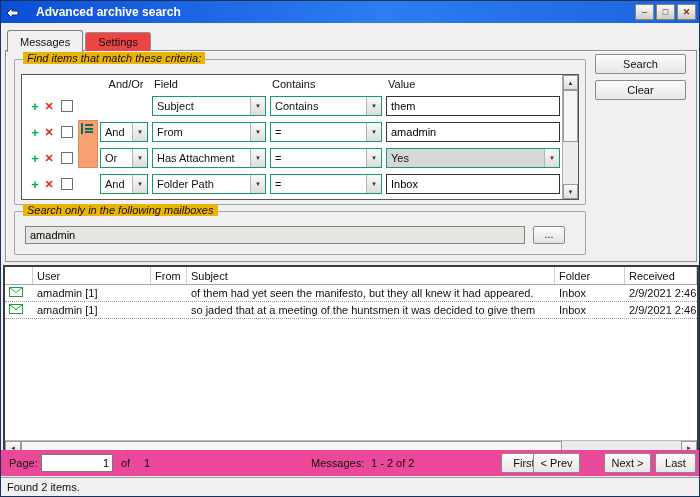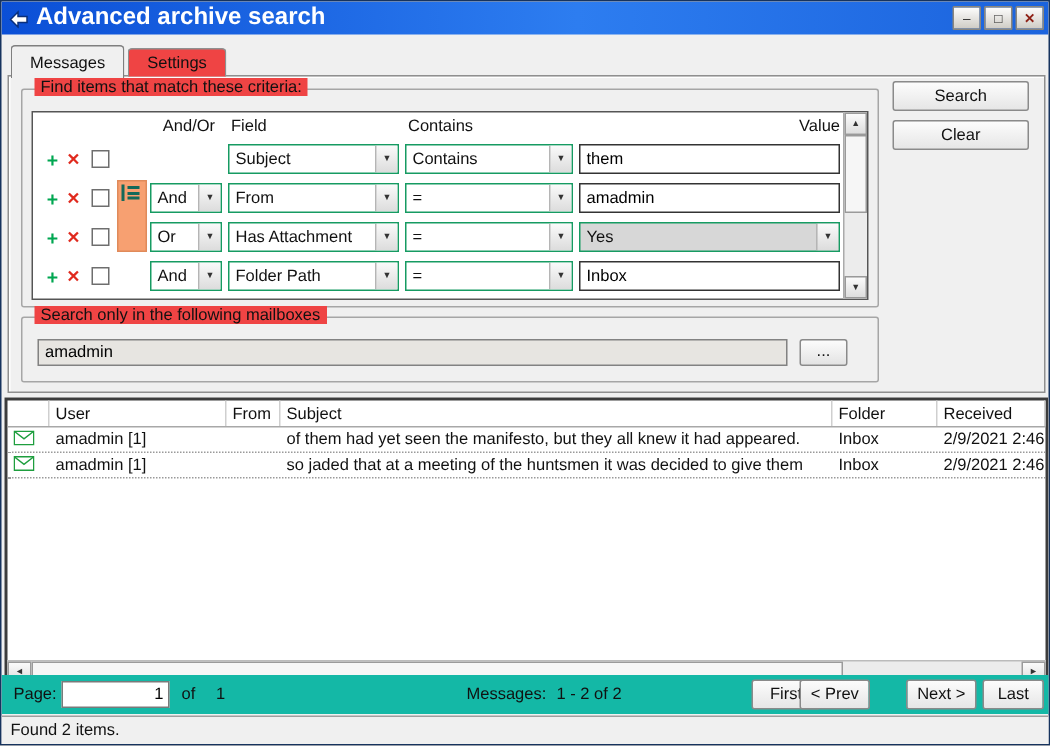--- a/index.html
+++ b/index.html
@@ -9,21 +9,21 @@
     background:#f0f0f0; border:1px solid #16335e; overflow:hidden;
     font-size:11px; color:#111;
   }
   
   .titlebar {
     position:absolute; left:0; top:0; right:0; height:22px;
     background:linear-gradient(90deg,#0b4fd6 0%,#2d7df0 55%,#1b63dd 100%);
     display:flex; align-items:center; padding:0 3px;
   }
   .app-icon { width:16px; height:14px; display:flex; align-items:center; justify-content:center; }
-  .titlebar .title { color:#fff; font-weight:bold; font-size:16px; margin-left:4px; flex:1;
+  .titlebar .title { color:#fff; font-weight:bold; font-size:12px; margin-left:16px; flex:1;
     white-space:nowrap; overflow:hidden; }
   .win-controls { display:flex; gap:2px; }
   .win-btn {
     width:19px; height:16px; display:flex; align-items:center; justify-content:center;
     background:linear-gradient(#fdfdfd,#cfccc5); border:1px solid #8a867d; border-radius:1px;
     font-size:9px; line-height:1; color:#222; cursor:default;
   }
   .win-btn.close { color:#8d1f14; font-weight:bold; }
   
   .tabs { position:absolute; left:6px; top:28px; height:22px; display:flex; align-items:flex-end; z-index:3; }
@@ -32,35 +32,35 @@
     border-radius:3px 3px 0 0; background:#ef4444; margin-right:2px; height:19px;
   }
   .tab.active { background:#f0f0f0; height:22px; padding-top:5px; margin-bottom:-1px; border-color:#7f7f7f; }
   
   .tabpage {
     position:absolute; left:4px; top:49px; width:692px; height:212px;
     background:#f0f0f0; border:1px solid #8f8f8f; box-shadow:inset 1px 1px 0 #fff;
   }
   .groupbox { position:absolute; border:1px solid #a6a6a6; border-radius:2px; }
   .groupbox > .glabel {
-    position:absolute; top:-8px; left:8px; background:#ef4444; padding:0 4px; white-space:nowrap;
+    position:absolute; top:-8px; left:8px; background:#eab308; padding:0 4px; white-space:nowrap;font-style:italic;
   }
   .gb-criteria { left:8px; top:8px; width:572px; height:146px; }
   .gb-mailbox  { left:8px; top:160px; width:572px; height:44px; }
   
   .grid {
     position:absolute; left:6px; top:14px; width:558px; height:126px;
     background:#fff; border:1px solid #555;
   }
   .crit-header { display:flex; align-items:center; height:18px; padding:0 18px 0 6px; }
   .h-spacer { width:72px; }
   .h-andor { width:52px; text-align:center; }
   .h-field { width:118px; padding-left:2px; }
   .h-op    { width:116px; padding-left:2px; }
-  .h-val   { flex:1; padding-left:2px;text-align:right; }
+  .h-val   { flex:1; padding-left:2px; }
   .crit-row { display:flex; align-items:center; height:26px; padding:0 18px 0 6px; position:relative; }
   .c-plus, .c-x { width:14px; text-align:center; font-weight:bold; font-size:13px; cursor:default; }
   .c-plus { color:#00a651; }
   .c-x { color:#e02a1e; font-size:11px; }
   .c-chk { width:22px; display:flex; justify-content:center; }
   .chk { width:12px; height:12px; background:#fff; border:1px solid #6e6e6e; }
   .c-grp { width:22px; }
   .c-andor { width:52px; }
   .c-field { width:118px; }
   .c-op { width:116px; }
@@ -134,21 +134,21 @@
   .res-row .cell { padding-left:4px; white-space:nowrap; overflow:hidden; height:100%; display:flex; align-items:center; }
   .hscroll {
     position:absolute; left:0; right:0; bottom:0; height:15px;
     background:#ececec; border-top:1px solid #bbb; display:flex;
   }
   .hscroll .sb-btn { width:16px; height:100%; }
   .hscroll .sb-track { flex:1; position:relative; }
   .hscroll .sb-thumb { position:absolute; top:0; bottom:0; left:0; width:82%;
     background:#f6f6f6; border:1px solid #9a9a9a; }
   
-  .pagination { position:absolute; left:0; top:449px; width:700px; height:26px; background:#14b8a6;padding-left:12px; }
+  .pagination { position:absolute; left:0; top:449px; width:700px; height:26px; background:#ec4899;padding-left:12px; }
   .pagination .lbl { position:absolute; top:7px; }
   .pg-input {
     position:absolute; left:40px; top:4px; width:72px; height:18px;
     border:1px solid #7a7a7a; background:#fff; text-align:right; font-family:inherit; font-size:11px; padding:0 3px;
   }
   .pbtn { top:3px; }
   .pbtn.first { left:500px; width:46px; }
   .pbtn.prev  { left:532px; width:47px; }
   .pbtn.next  { left:603px; width:47px; }
   .pbtn.last  { left:654px; width:41px; }

